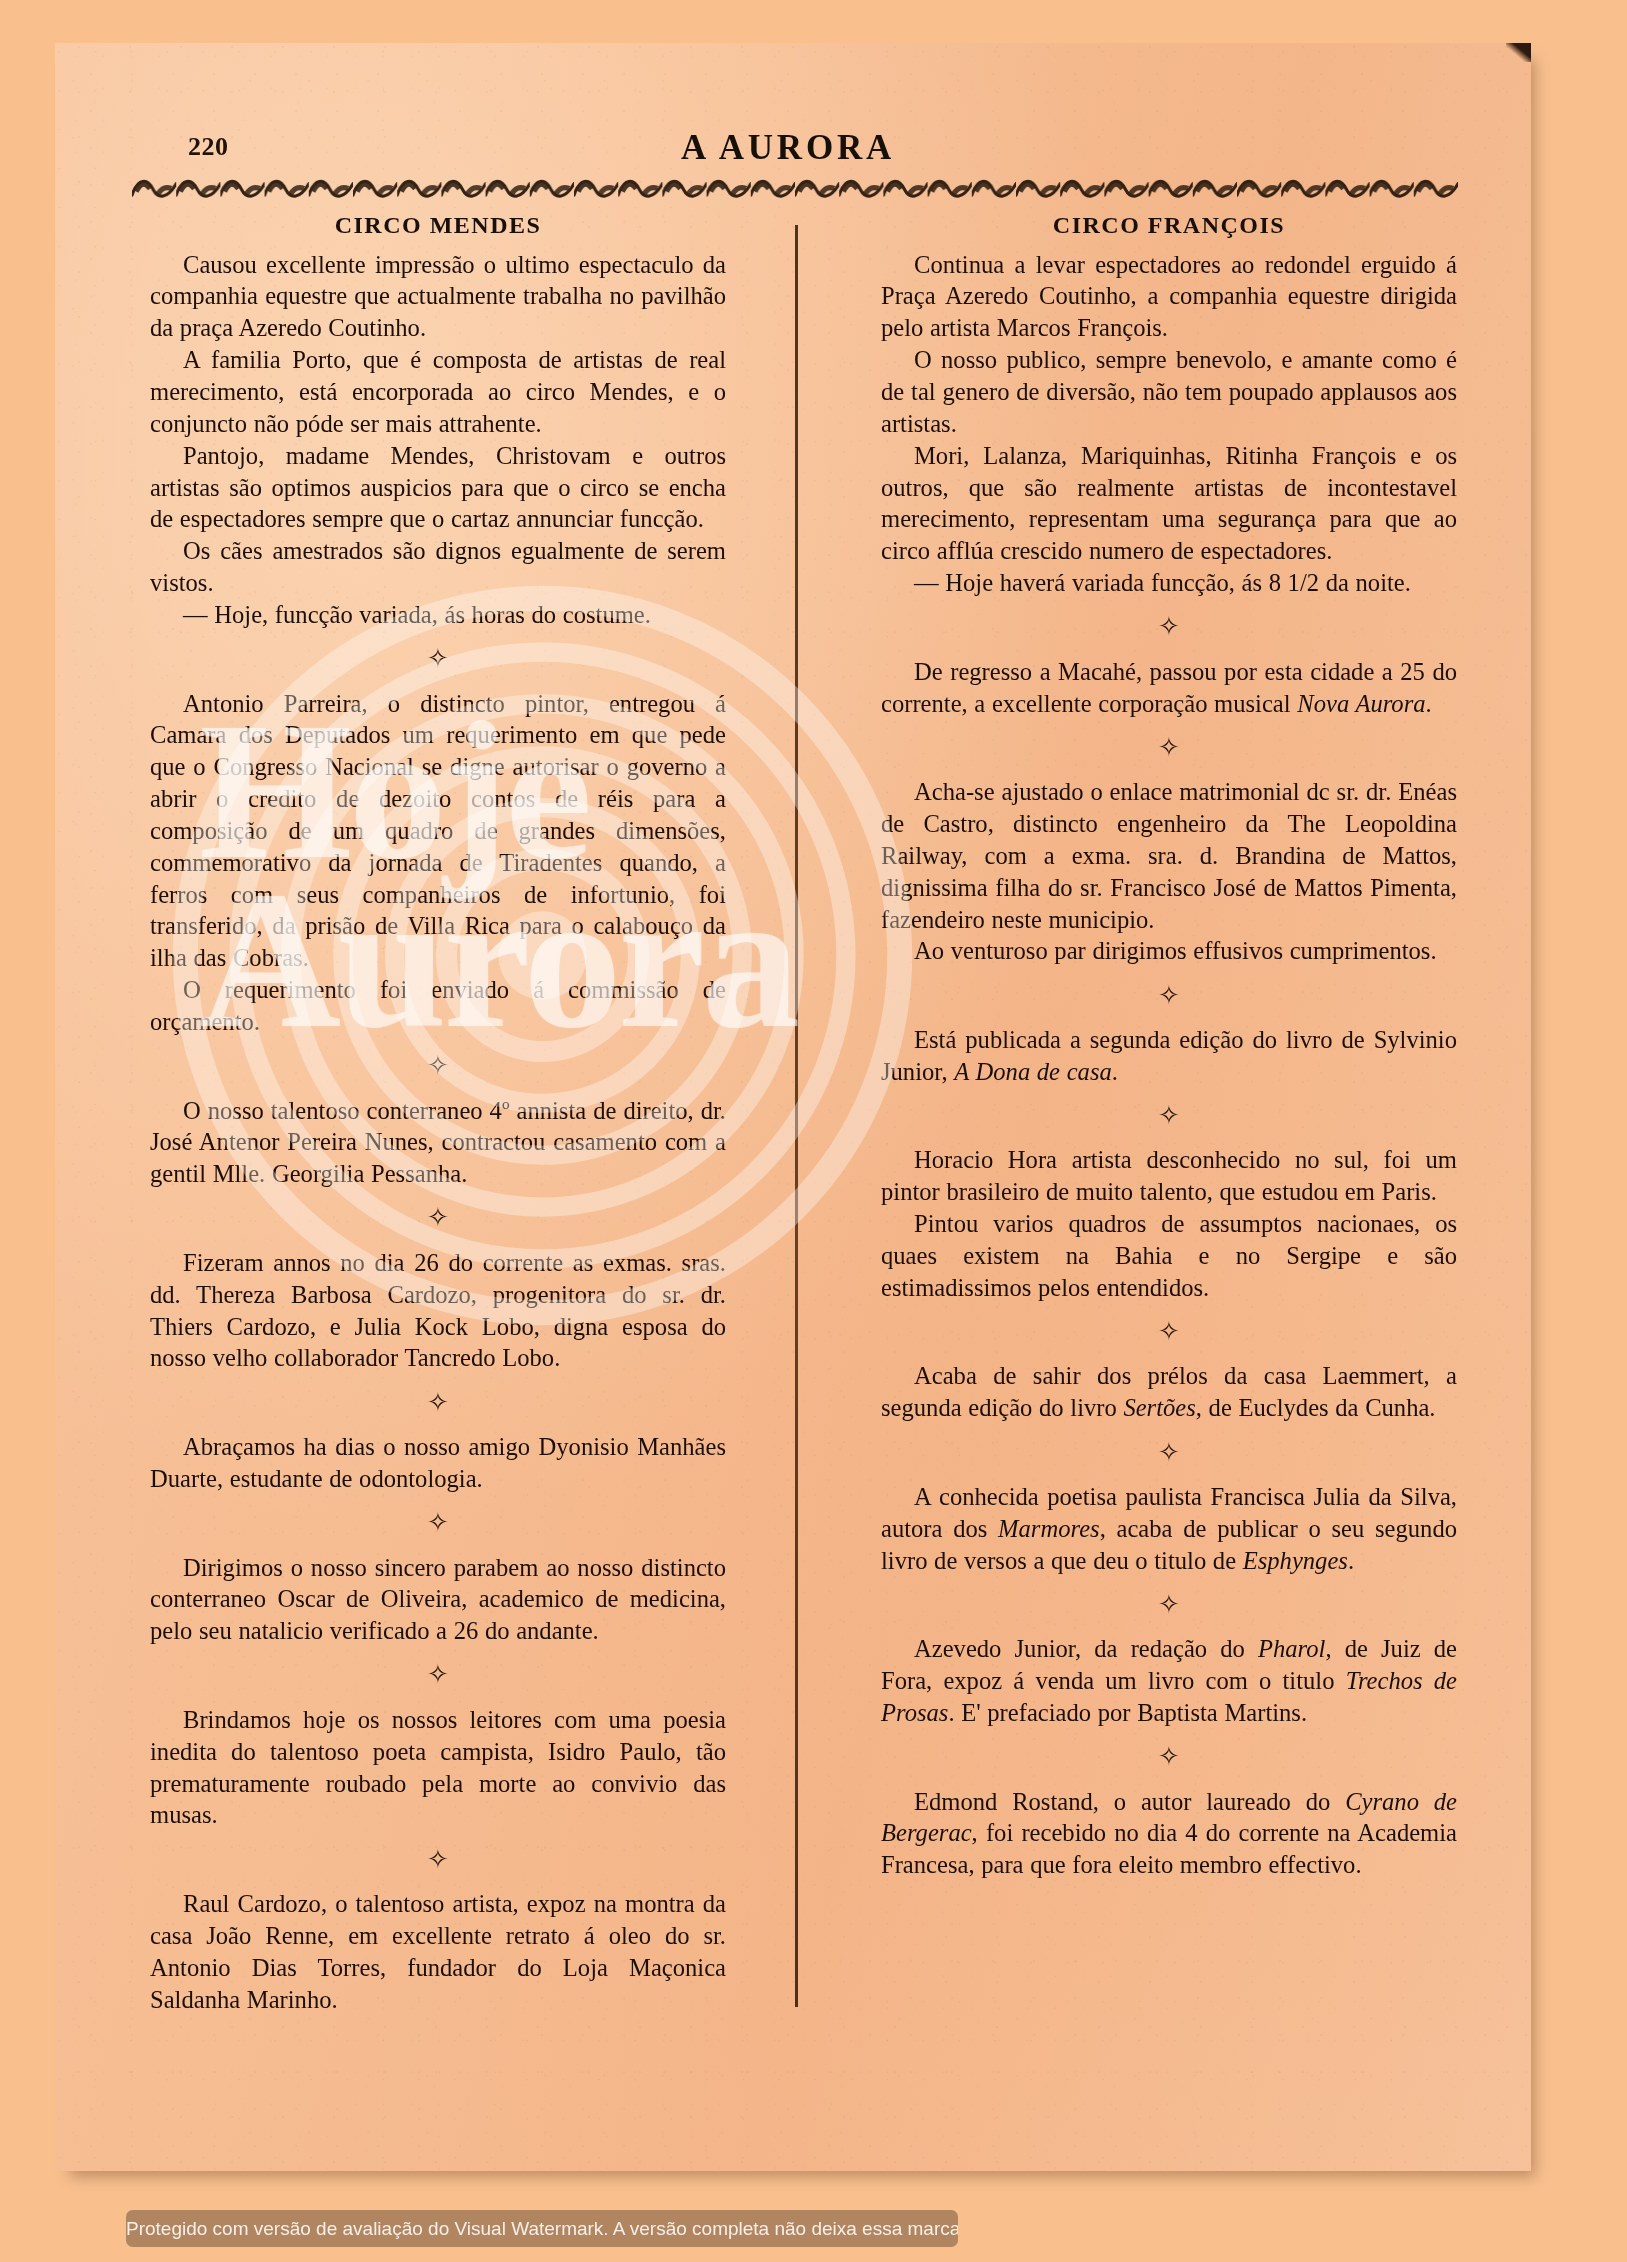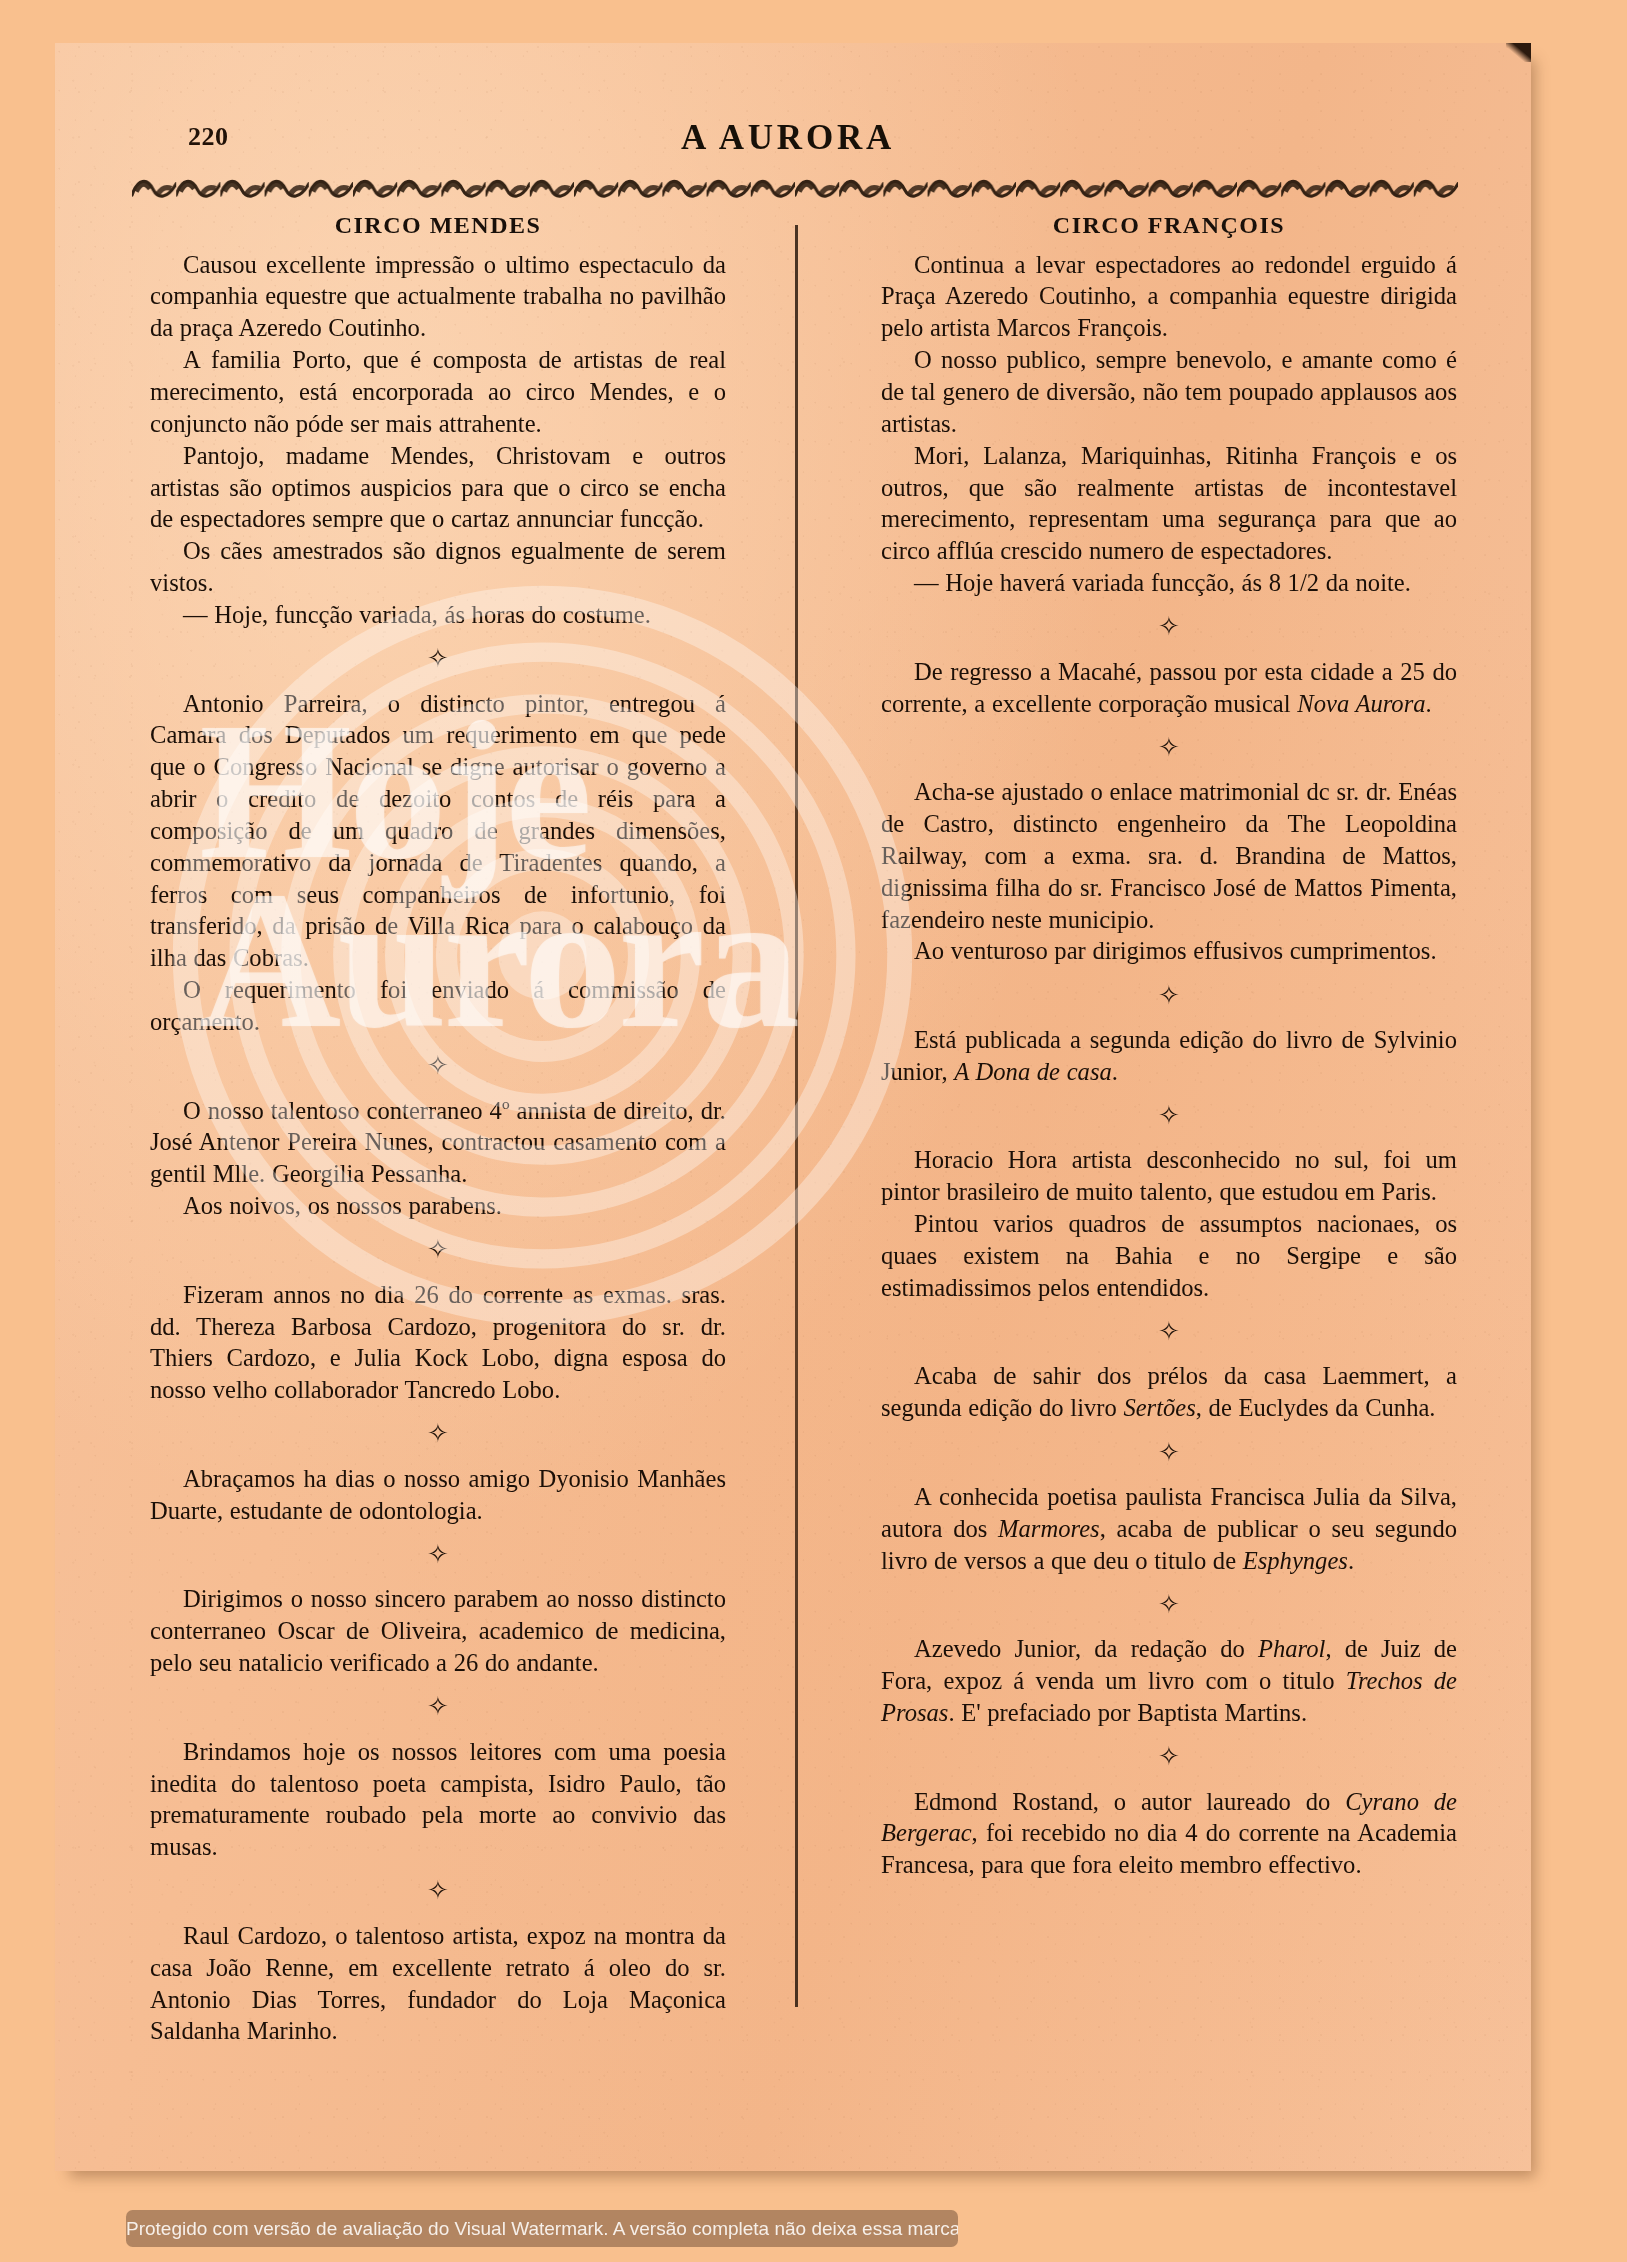--- a/index.html
+++ b/index.html
@@ -37,21 +37,21 @@
   }
   
   #corner{
     position:absolute;top:0;right:0;width:25px;height:19px;
     background:linear-gradient(220deg,#2c1a0e 0%, #2c1a0e 38%, rgba(44,26,14,0) 62%);
     pointer-events:none;
   }
 
   
   #head{
-    position:absolute;left:0;right:0;top:79px;height:44px;
+    position:absolute;left:0;right:0;top:89px;height:44px;
   }
   #folio{
     position:absolute;left:133px;top:0;
     font-size:26px;font-weight:700;color:#211208;letter-spacing:0.5px;
   }
   #masthead{
     position:absolute;left:0;right:0;top:-3.8px;text-align:center;
     font-size:35px;font-weight:700;letter-spacing:3.8px;color:#171008;
     font-family:"Liberation Serif", serif;
     padding-right:10px;
@@ -173,21 +173,20 @@
         </div>
       <div id="L-items">
           <div class="sep">✧</div>
           <div>
             <p class="para">Antonio Parreira, o distincto pintor, entregou á Camara dos Deputados um requerimento em que pede que o Congresso Nacional se digne autorisar o governo a abrir o credito de dezoito contos de réis para a composição de um quadro de grandes dimensões, commemorativo da jornada de Tiradentes quando, a ferros com seus companheiros de infortunio, foi transferido, da prisão de Villa Rica para o calabouço da ilha das Cobras.</p>
             <p class="para">O requerimento foi enviado á commissão de orçamento.</p>
           </div>
           <div class="sep">✧</div>
           <div>
             <p class="para">O nosso talentoso conterraneo 4º annista de direito, dr. José Antenor Pereira Nunes, contractou casamento com a gentil Mlle. Georgilia Pessanha.</p>
-            <p class="para">Aos noivos, os nossos parabens.</p>
           </div>
           <div class="sep">✧</div>
           <div>
             <p class="para">Fizeram annos no dia 26 do corrente as exmas. sras. dd. Thereza Barbosa Cardozo, progenitora do sr. dr. Thiers Cardozo, e Julia Kock Lobo, digna esposa do nosso velho collaborador Tancredo Lobo.</p>
           </div>
           <div class="sep">✧</div>
           <div>
             <p class="para">Abraçamos ha dias o nosso amigo Dyonisio Manhães Duarte, estudante de odontologia.</p>
           </div>
           <div class="sep">✧</div>

